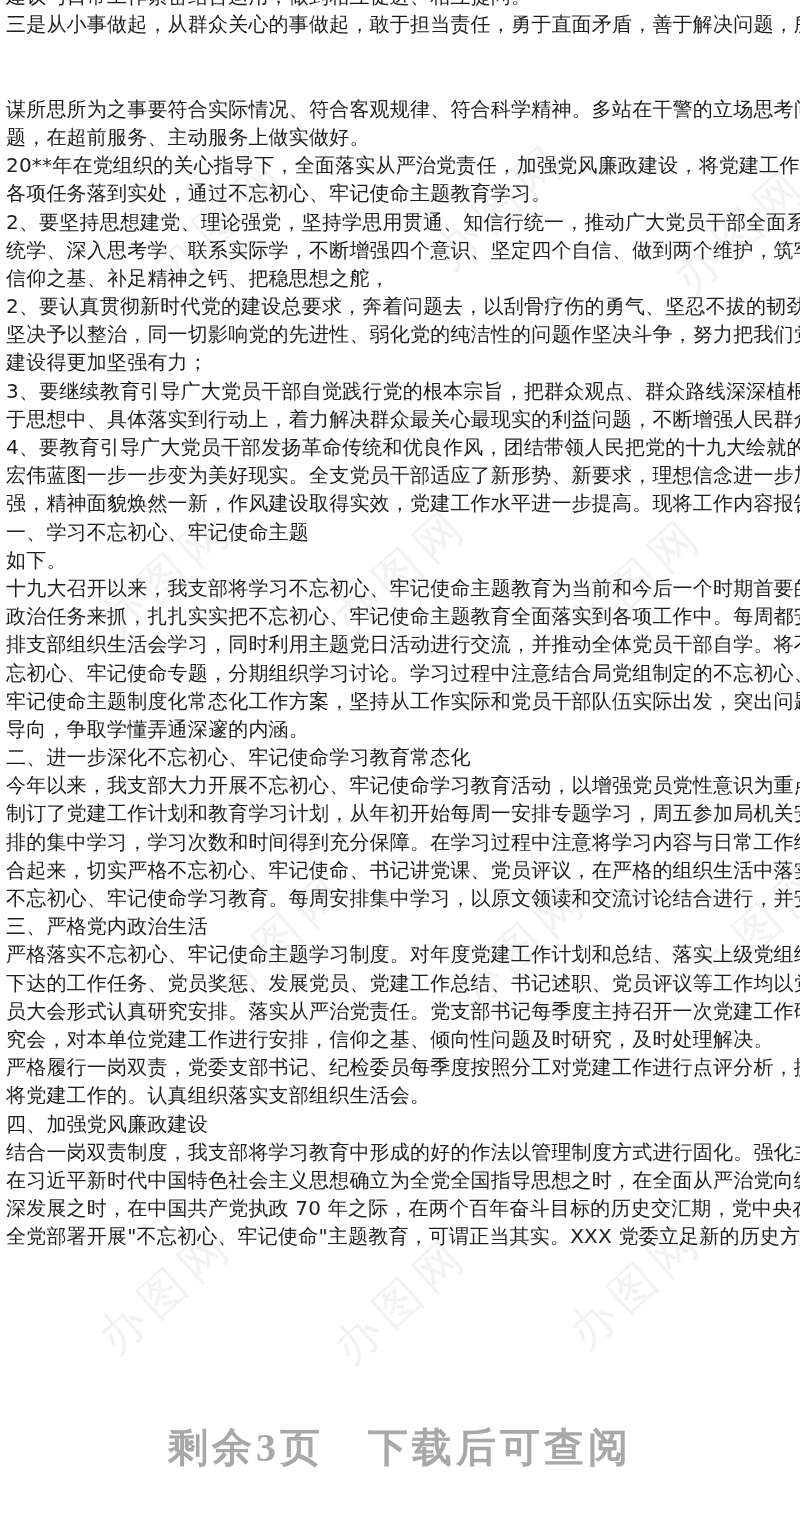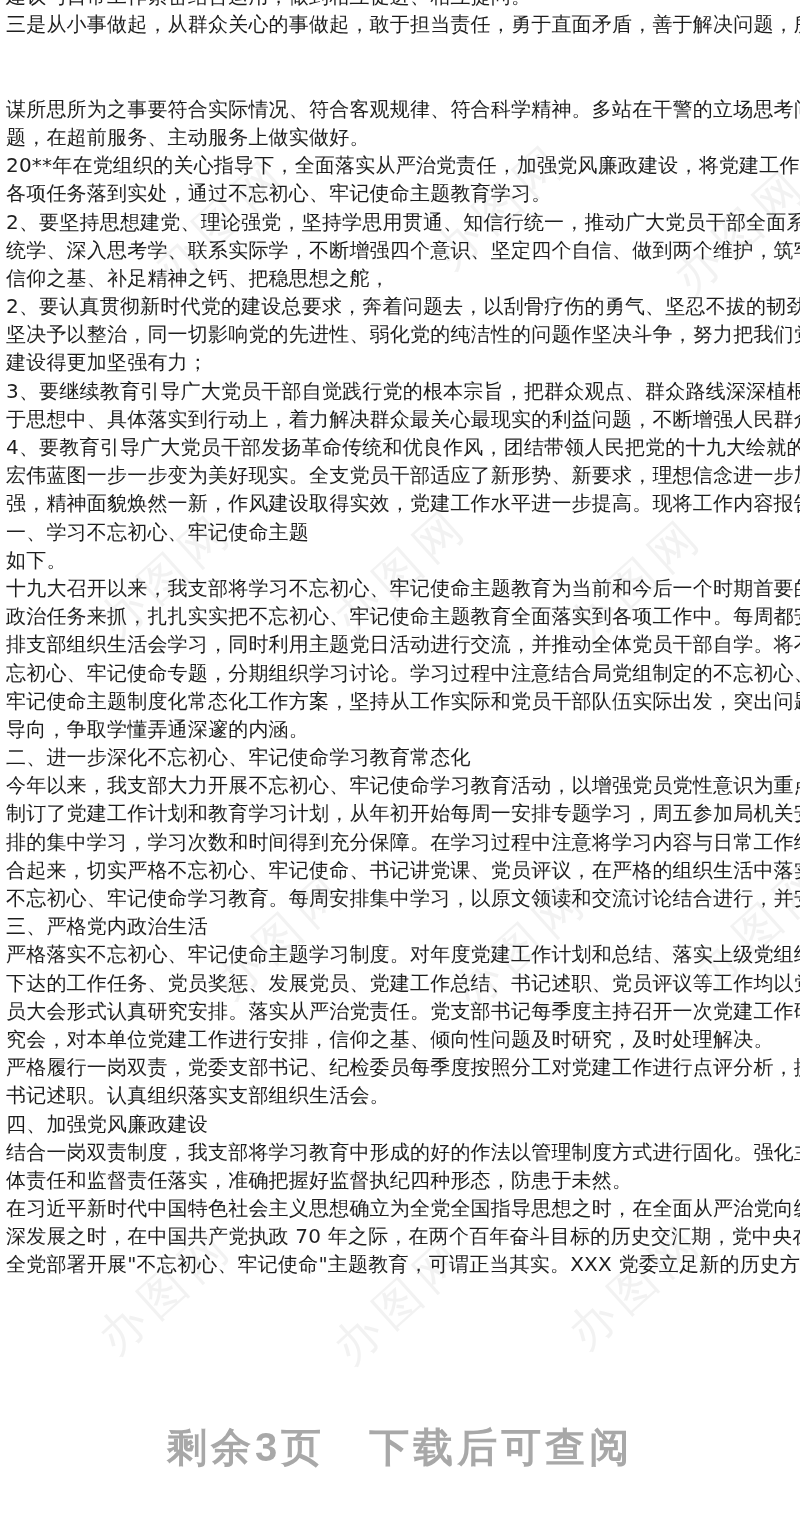--- a/index.html
+++ b/index.html
@@ -50,21 +50,21 @@
     overflow: visible;
   }
   
   #footer {
     position: absolute;
     left: 0;
     right: 0;
     top: 1420px;
     z-index: 2;
     text-align: center;
-    font-family: Liberation Sans, sans-serif;
+    font-family: Liberation Serif, serif;
     font-weight: 700;
     font-size: 40px;
     letter-spacing: 4px;
     color: var(--footer-color, #a8a8a8);
     white-space: nowrap;
   }
   #footer .hint-gap {
     display: inline-block;
     width: 44px;
   }
@@ -122,24 +122,23 @@
       <div class="doc-line">制订了党建工作计划和教育学习计划，从年初开始每周一安排专题学习，周五参加局机关安</div>
       <div class="doc-line">排的集中学习，学习次数和时间得到充分保障。在学习过程中注意将学习内容与日常工作结</div>
       <div class="doc-line">合起来，切实严格不忘初心、牢记使命、书记讲党课、党员评议，在严格的组织生活中落实</div>
       <div class="doc-line">不忘初心、牢记使命学习教育。每周安排集中学习，以原文领读和交流讨论结合进行，并安</div>
       <div class="doc-line">三、严格党内政治生活</div>
       <div class="doc-line">严格落实不忘初心、牢记使命主题学习制度。对年度党建工作计划和总结、落实上级党组织</div>
       <div class="doc-line">下达的工作任务、党员奖惩、发展党员、党建工作总结、书记述职、党员评议等工作均以党</div>
       <div class="doc-line">员大会形式认真研究安排。落实从严治党责任。党支部书记每季度主持召开一次党建工作研</div>
       <div class="doc-line">究会，对本单位党建工作进行安排，信仰之基、倾向性问题及时研究，及时处理解决。</div>
       <div class="doc-line">严格履行一岗双责，党委支部书记、纪检委员每季度按照分工对党建工作进行点评分析，提</div>
-      <div class="doc-line">书记述职。认真组织落实支部组织生活会。</div>
+      <div class="doc-line">将党建工作的。认真组织落实支部组织生活会。</div>
       <div class="doc-line">四、加强党风廉政建设</div>
       <div class="doc-line">结合一岗双责制度，我支部将学习教育中形成的好的作法以管理制度方式进行固化。强化主</div>
-      <div class="doc-line">体责任和监督责任落实，准确把握好监督执纪四种形态，防患于未然。</div>
       <div class="doc-line">在习近平新时代中国特色社会主义思想确立为全党全国指导思想之时，在全面从严治党向纵</div>
       <div class="doc-line">深发展之时，在中国共产党执政 70 年之际，在两个百年奋斗目标的历史交汇期，党中央在</div>
       <div class="doc-line">全党部署开展"不忘初心、牢记使命"主题教育，可谓正当其实。XXX 党委立足新的历史方位、</div>
     </div>
 
   <div id="footer">
     <span>剩余3页</span><span class="hint-gap"></span><span>下载后可查阅</span>
   </div>
 
 </div>

